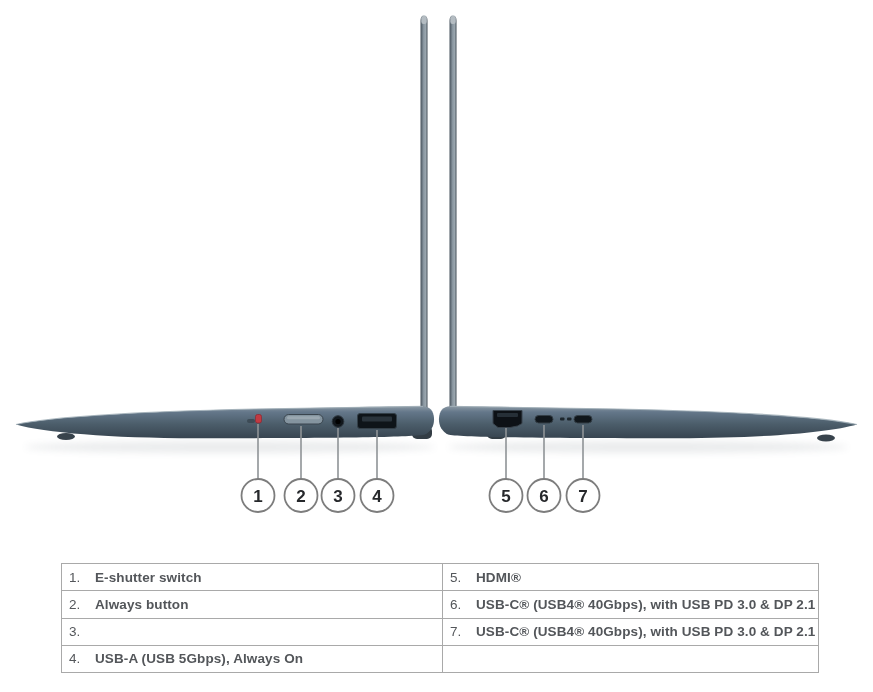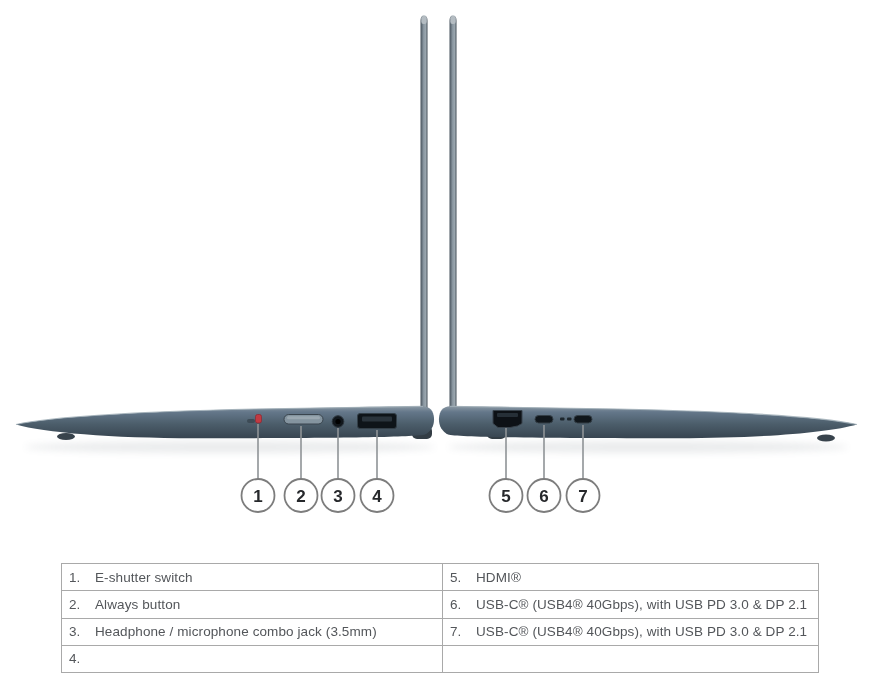--- a/index.html
+++ b/index.html
@@ -8,21 +8,21 @@
   .diagram-svg{position:absolute;left:0;top:0;}
   .legend{position:absolute;left:61px;top:563px;width:756px;height:108px;
           display:flex;border:1px solid #a9a9a9;background:#ffffff;box-sizing:content-box;}
   .legend-col{display:flex;flex-direction:column;}
   .legend-col.left{flex:0 0 380px;}
   .legend-col.right{flex:1;border-left:1px solid #a9a9a9;}
   .legend-cell{flex:1;display:flex;align-items:center;border-bottom:1px solid #a9a9a9;
                padding-left:7px;font-size:13.5px;color:#53565a;letter-spacing:.1px;}
   .legend-cell:last-child{border-bottom:none;}
   .cell-num{flex:0 0 26px;}
-  .cell-text{white-space:nowrap;}
+  .cell-text{white-space:nowrap;font-weight:bold;}
   .callout-digit{font-family:"Liberation Sans",sans-serif;font-size:17px;font-weight:bold;fill:#26282b;}
 </style>
 </head>
 <body>
 
 <div class="page">
 
   <svg class="diagram-svg" width="873" height="545" viewBox="0 0 873 545">
     <defs>
       <linearGradient id="bodyGrad" x1="0" y1="0" x2="0" y2="1">
@@ -156,24 +156,24 @@
       <div class="legend-cell">
         <span class="cell-num">1.</span>
         <span class="cell-text">E-shutter switch</span>
       </div>
       <div class="legend-cell">
         <span class="cell-num">2.</span>
         <span class="cell-text">Always button</span>
       </div>
       <div class="legend-cell">
         <span class="cell-num">3.</span>
-        <span class="cell-text">Headphone / microphone combo jack (3.5mm)</span>
       </div>
       <div class="legend-cell">
         <span class="cell-num">4.</span>
+        <span class="cell-text">USB-A (USB 5Gbps), Always On</span>
       </div>
     </div>
     <div class="legend-col right">
       <div class="legend-cell">
         <span class="cell-num">5.</span>
         <span class="cell-text">HDMI®</span>
       </div>
       <div class="legend-cell">
         <span class="cell-num">6.</span>
         <span class="cell-text">USB-C® (USB4® 40Gbps), with USB PD 3.0 &amp; DP 2.1</span>

